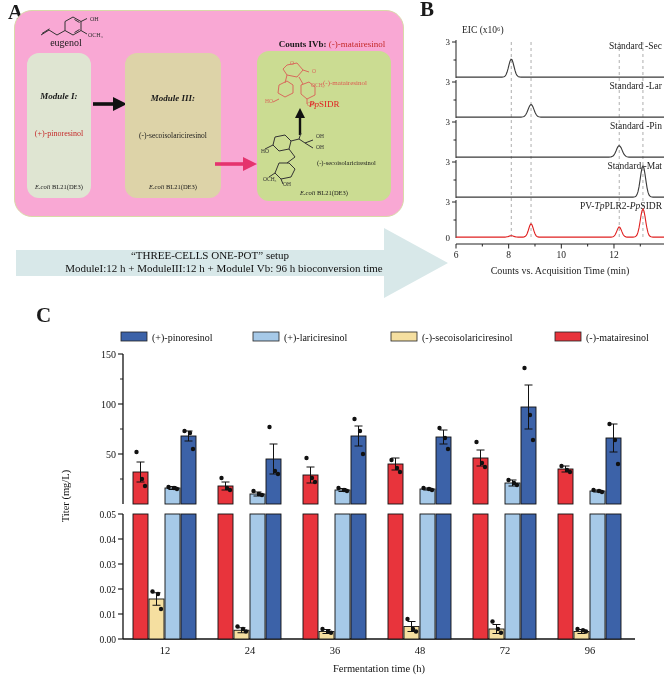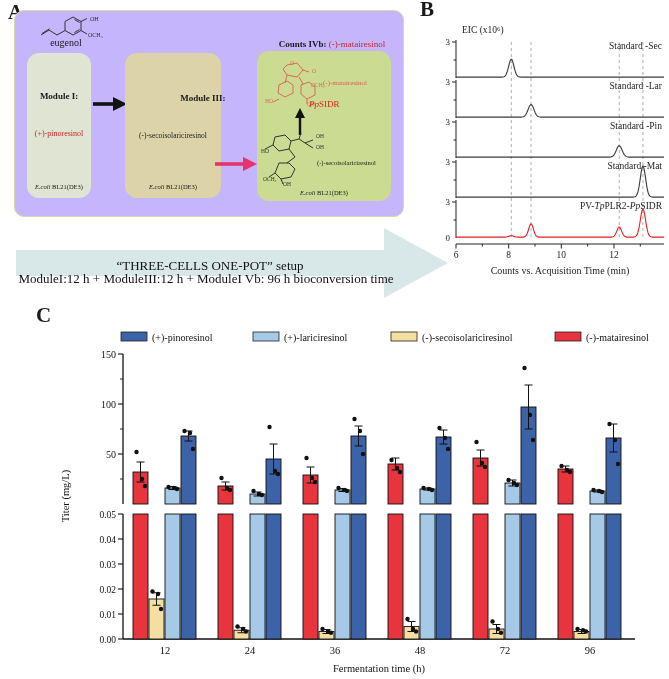--- a/index.html
+++ b/index.html
@@ -1,34 +1,34 @@
 <!DOCTYPE html>
 <html><head>
 <meta charset="utf-8">
 <style>
   html,body{margin:0;padding:0;background:#ffffff;}
   .page{position:relative;width:669px;height:679px;background:#fff;overflow:hidden;
         font-family:"Liberation Serif","DejaVu Serif",serif;color:#1a1a1a;}
   .panel-label{position:absolute;font-weight:bold;font-size:21px;font-family:"Liberation Serif",serif;}
   .it{font-style:italic;}
   
-  .boxA{position:absolute;left:14px;top:10px;width:388px;height:205px;background:#c4b5fd;
-        border:1px solid #d9d9a8;border-radius:10px;}
+  .boxA{position:absolute;left:14px;top:10px;width:388px;height:205px;background:#f9a8d4;
+        border:1px solid #d9d9a8;border-radius:18px;}
   .modbox{position:absolute;border-radius:12px;}
   .mod1{left:12px;top:42px;width:64px;height:145px;background:#dfe5d2;}
   .mod3{left:110px;top:42px;width:96px;height:145px;background:#ddd3a8;}
   .mod4{left:242px;top:40px;width:134px;height:150px;background:#cbdc92;}
-  .mtitle{position:absolute;left:0;width:100%;text-align:center;font-weight:bold;font-size:9px;}
+  .mtitle{position:absolute;left:0;width:100%;text-align:center;font-weight:bold;font-size:9px;font-style:italic;}
   .mprod{position:absolute;left:0;width:100%;text-align:center;font-size:8px;}
   .mhost{position:absolute;left:0;width:100%;text-align:center;font-size:6.5px;bottom:8px;}
   .red{color:#c42828;}
   .pinkred{color:#dd5a50;}
   .hdr4{position:absolute;left:244px;top:28px;width:146px;text-align:center;font-size:9px;white-space:nowrap;}
   .smallstruct text{font-family:"Liberation Serif",serif;}
-  .bannertext{position:absolute;font-size:13px;color:#111;text-align:center;line-height:12px;margin-top:11px;}
+  .bannertext{position:absolute;font-size:11px;color:#111;text-align:center;line-height:12px;}
   .eugenol-cap{position:absolute;left:16px;top:26px;width:70px;text-align:center;font-size:10px;}
   .m4label{position:absolute;font-size:7px;white-space:nowrap;}
   svg{position:absolute;overflow:visible;}
 </style>
 </head>
 <body>
 
 <div class="page">
 
   <div class="panel-label" style="left:8px;top:0px;">A</div>
@@ -59,21 +59,21 @@
       <div class="mprod red" style="top:76px;">(+)-pinoresinol</div>
       <div class="mhost"><span class="it">E.coli</span><span> BL21(DE3)</span></div>
     </div>
 
     <svg style="left:76px;top:82px;" width="38" height="22">
       <line x1="2" y1="11" x2="22" y2="11" stroke="#111" stroke-width="3.6"></line>
       <polygon points="22,4 36,11 22,18" fill="#111"></polygon>
     </svg>
 
     <div class="modbox mod3">
-      <div class="mtitle" style="top:40px;padding-left:30px;">Module III:</div>
+      <div class="mtitle" style="top:40px;">Module III:</div>
       <div class="mprod" style="top:78px;font-size:7.5px;">(-)-secoisolariciresinol</div>
       <div class="mhost"><span class="it">E.coli</span><span> BL21(DE3)</span></div>
     </div>
 
     <svg style="left:198px;top:142px;" width="46" height="22">
       <line x1="2" y1="11" x2="30" y2="11" stroke="#e5336e" stroke-width="3.6"></line>
       <polygon points="30,4 44,11 30,18" fill="#e5336e"></polygon>
     </svg>
 
     <div class="hdr4"><span style="font-weight:bold;">Counts IVb: </span><span class="red">(-)-matairesinol</span></div>
@@ -122,21 +122,21 @@
       <div class="m4label" style="left:60px;top:108px;font-size:6.5px;">(-)-secoisolariciresinol</div>
 
       <div class="mhost" style="bottom:5px;"><span class="it">E.coli</span><span> BL21(DE3)</span></div>
     </div>
   </div>
 
   <svg style="left:14px;top:226px;" width="436" height="74">
     <polygon points="2,24 370,24 370,2 434,37 370,72 370,50 2,50" fill="#d8e8e9"></polygon>
   </svg>
   <div class="bannertext" style="left:30px;top:249px;width:360px;">“THREE-CELLS ONE-POT” setup</div>
-  <div class="bannertext" style="left:6px;top:262px;width:400px;">ModuleI:12 h + ModuleIII:12 h + ModuleI Vb: 96 h bioconversion time</div>
+  <div class="bannertext" style="left:24px;top:262px;width:400px;">ModuleI:12 h + ModuleIII:12 h + ModuleI Vb: 96 h bioconversion time</div>
 
   <div class="panel-label" style="left:420px;top:-3px;">B</div>
   <svg id="chartB" style="left:438px;top:20px;" width="231" height="258">
       <text x="24" y="13" font-size="9.5" fill="#222" font-family="&quot;Liberation Serif&quot;,&quot;DejaVu Serif&quot;,serif">EIC (x10⁶)</text>
       <line x1="73.29113924050631" y1="22" x2="73.29113924050631" y2="218" stroke="#999" stroke-width="0.8" stroke-dasharray="3,3"></line>
       <line x1="93.03797468354429" y1="22" x2="93.03797468354429" y2="218" stroke="#999" stroke-width="0.8" stroke-dasharray="3,3"></line>
       <line x1="181.2405063291139" y1="22" x2="181.2405063291139" y2="218" stroke="#999" stroke-width="0.8" stroke-dasharray="3,3"></line>
       <line x1="204.93670886075947" y1="22" x2="204.93670886075947" y2="218" stroke="#999" stroke-width="0.8" stroke-dasharray="3,3"></line>
       <line x1="18" y1="20" x2="18" y2="58" stroke="#222" stroke-width="1"></line>
       <line x1="14" y1="22" x2="18" y2="22" stroke="#222" stroke-width="1"></line>

